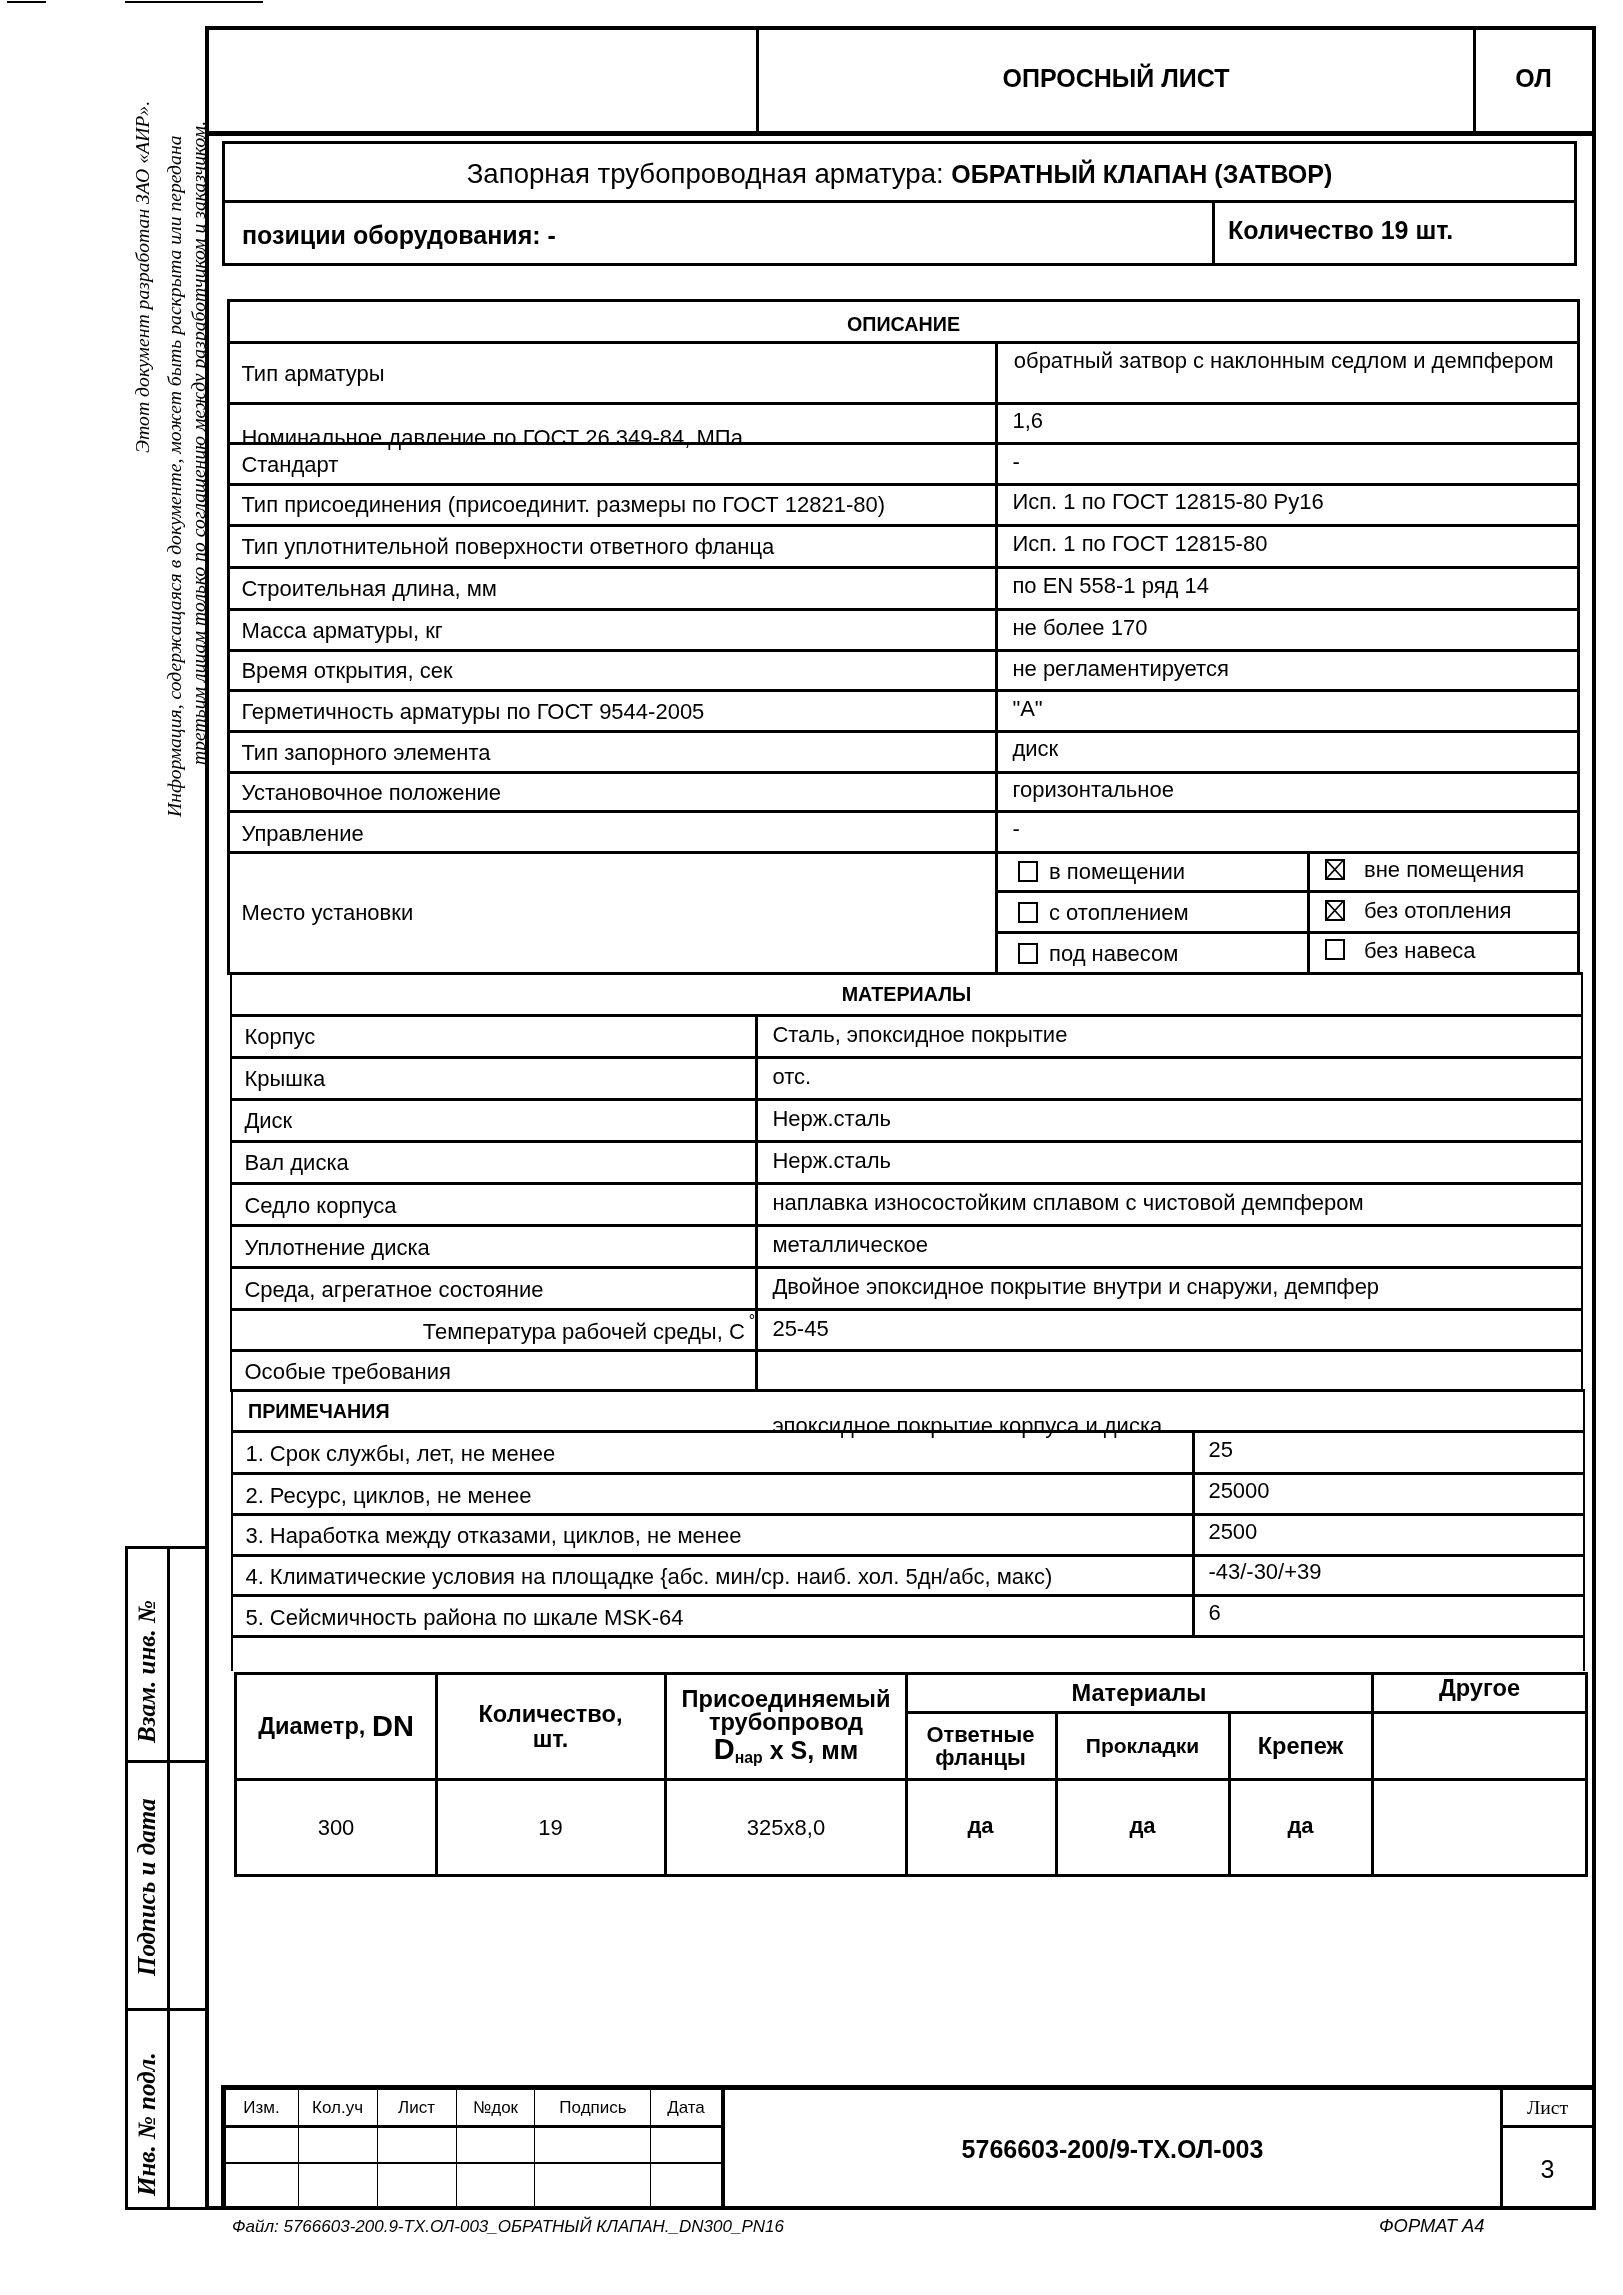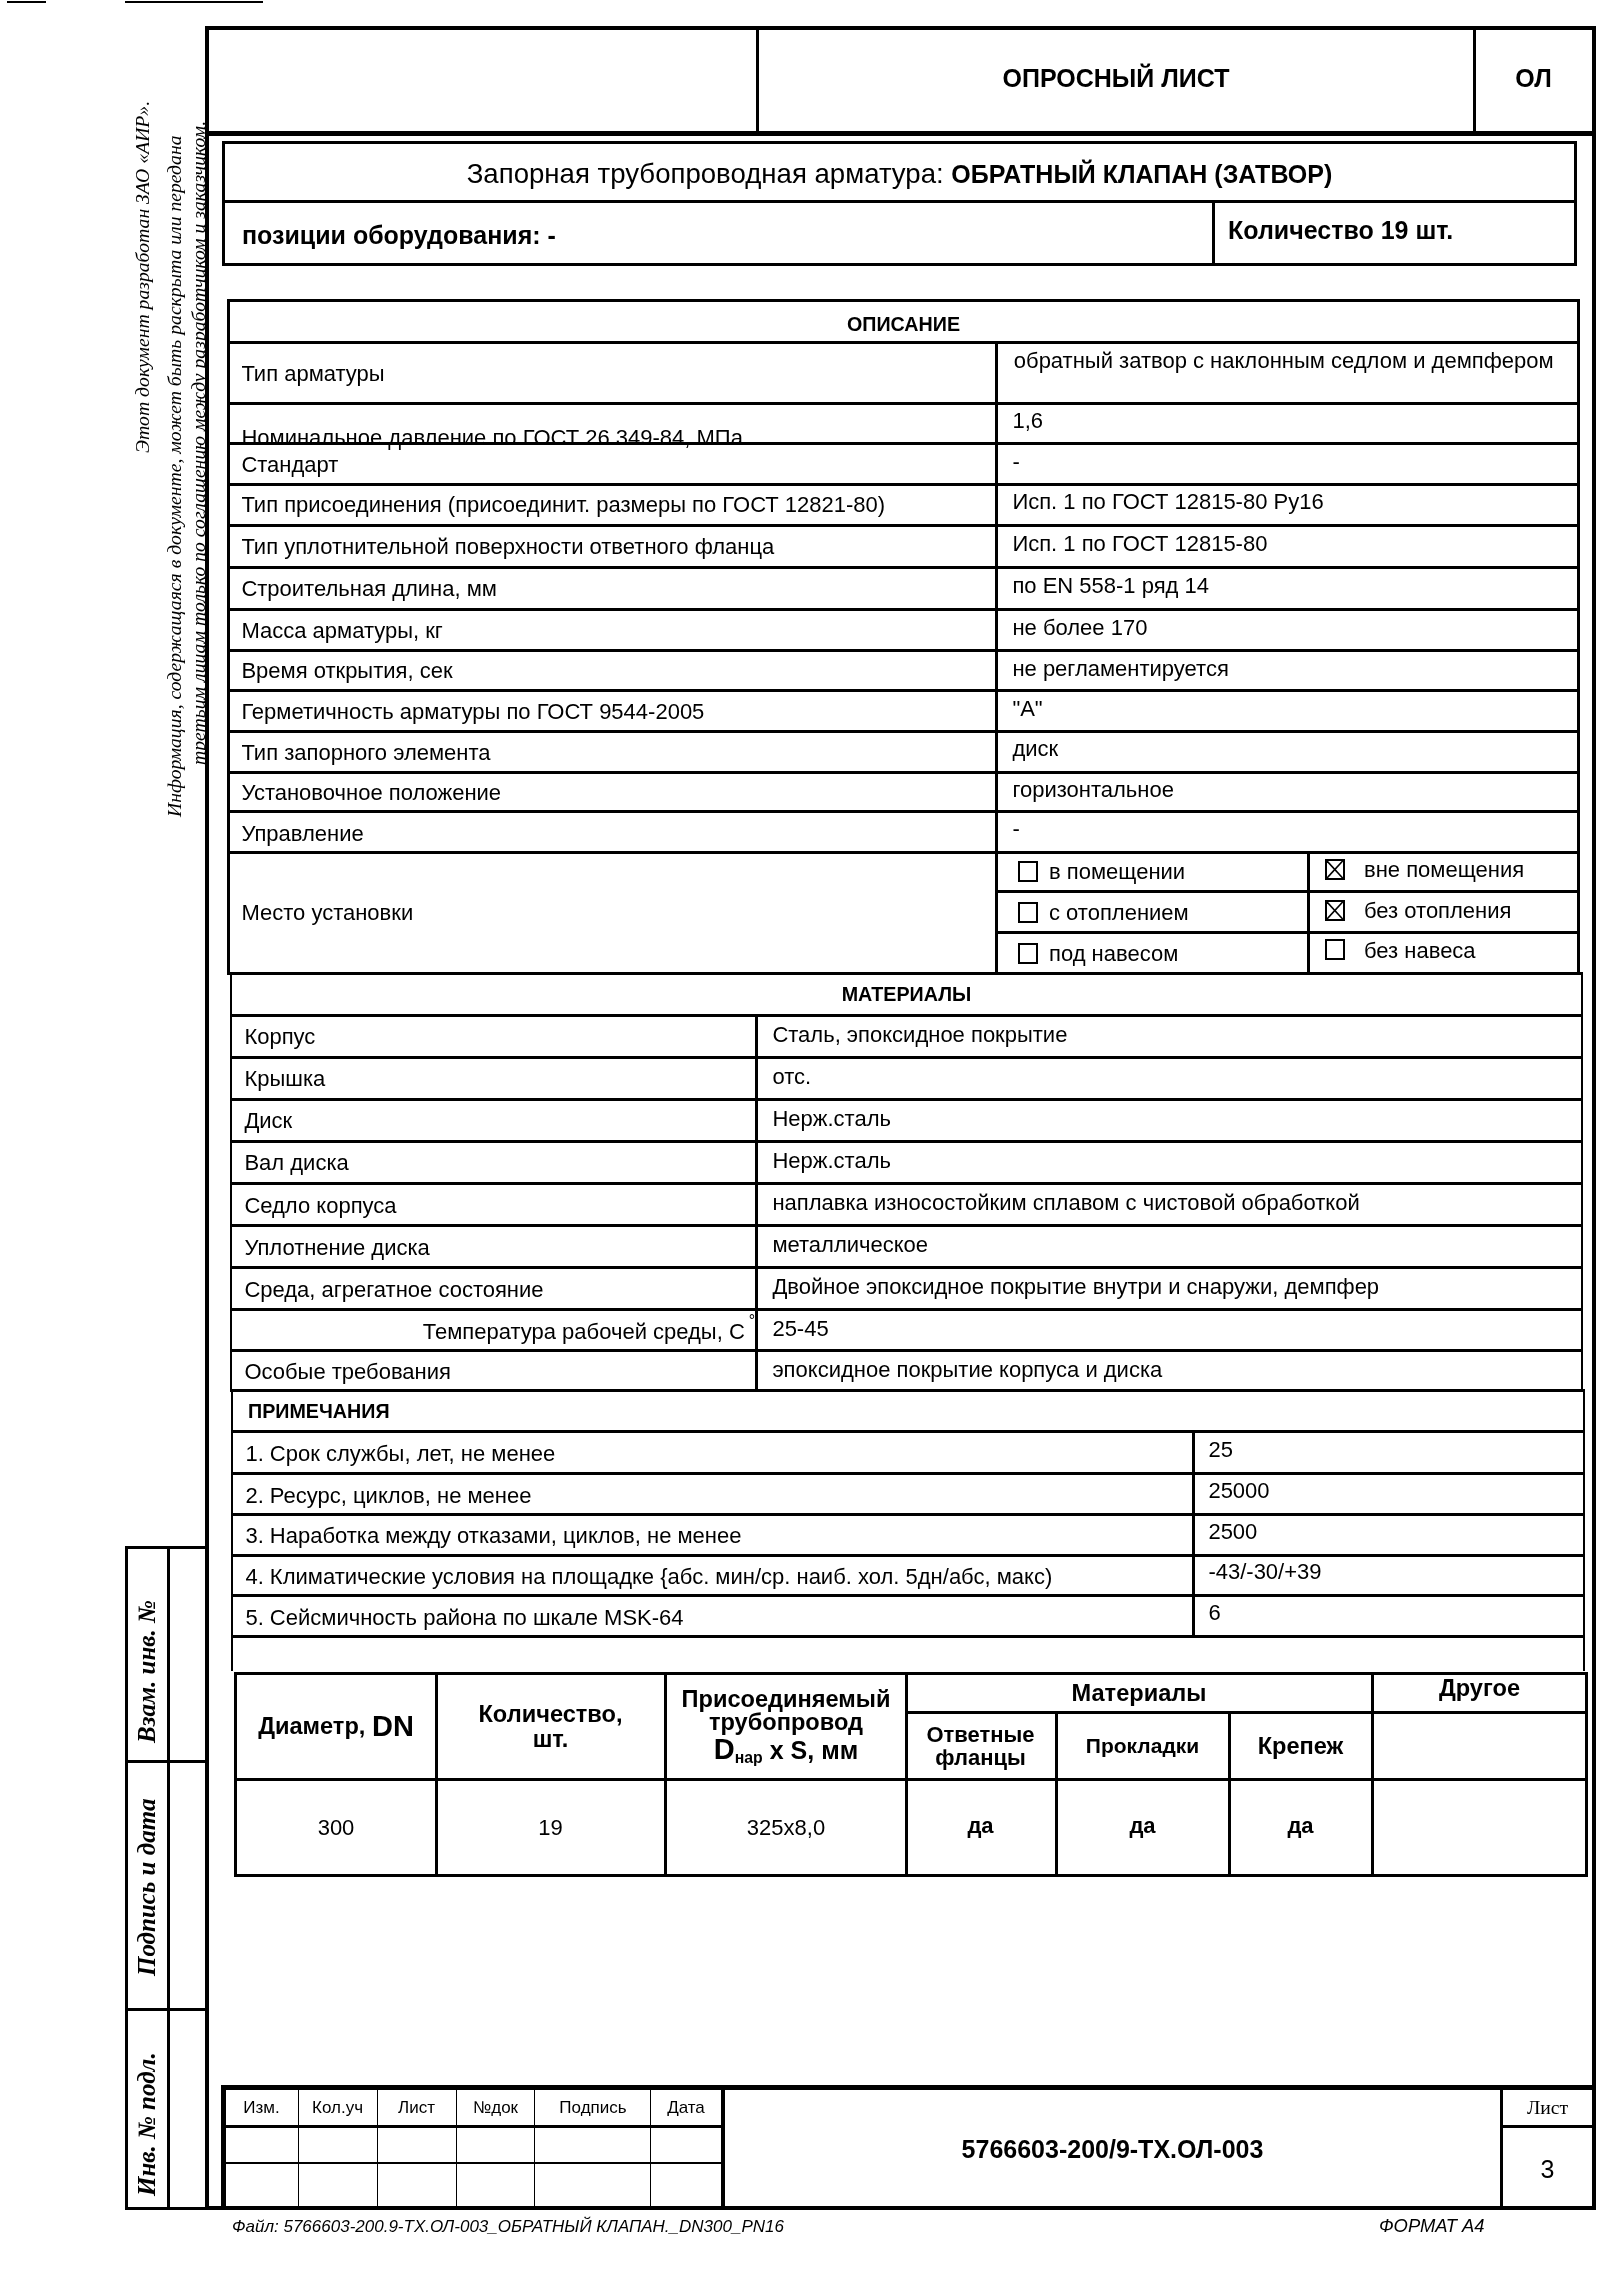--- a/index.html
+++ b/index.html
@@ -163,40 +163,40 @@
 
 <div class="cell" style="left:230px;top:1100px;width:525px;height:41px;">Диск</div>
 <div class="cell" style="left:758px;top:1098px;width:822px;height:41px;">Нерж.сталь</div>
 <div class="hl" style="left:230px;top:1140px;width:1353px;height:2.6px;"></div>
 
 <div class="cell" style="left:230px;top:1142px;width:525px;height:41px;">Вал диска</div>
 <div class="cell" style="left:758px;top:1140px;width:822px;height:41px;">Нерж.сталь</div>
 <div class="hl" style="left:230px;top:1182px;width:1353px;height:2.6px;"></div>
 
 <div class="cell" style="left:230px;top:1185px;width:525px;height:41px;">Седло корпуса</div>
-<div class="cell" style="left:758px;top:1182px;width:822px;height:41px;">наплавка износостойким сплавом с чистовой обработкой</div>
+<div class="cell" style="left:758px;top:1182px;width:822px;height:41px;">наплавка износостойким сплавом с чистовой демпфером</div>
 <div class="hl" style="left:230px;top:1224px;width:1353px;height:2.6px;"></div>
 
 <div class="cell" style="left:230px;top:1227px;width:525px;height:41px;">Уплотнение диска</div>
 <div class="cell" style="left:758px;top:1224px;width:822px;height:41px;">металлическое</div>
 <div class="hl" style="left:230px;top:1266px;width:1353px;height:2.6px;"></div>
 
 <div class="cell" style="left:230px;top:1269px;width:505px;height:41px;">Среда, агрегатное состояние</div>
 <div class="cell" style="left:758px;top:1266px;width:822px;height:41px;">Двойное эпоксидное покрытие внутри и снаружи, демпфер</div>
 <div class="hl" style="left:230px;top:1308px;width:1353px;height:2.6px;"></div>
 
 <div class="cell" style="left:230px;top:1311px;width:525px;height:41px;justify-content:flex-end;">
   <span>Температура рабочей среды, С</span>
     <span style="font-size:15.8px;position:relative;top:-10.5px;margin-left:3.9px;">°</span>
 </div>
 <div class="cell" style="left:758px;top:1308px;width:822px;height:41px;">25-45</div>
 <div class="hl" style="left:230px;top:1349px;width:1353px;height:2.6px;"></div>
 
 <div class="cell" style="left:230px;top:1351px;width:525px;height:41px;">Особые требования</div>
-<div class="cell" style="left:758px;top:1349px;width:822px;height:41px;text-align:right;">эпоксидное покрытие корпуса и диска</div>
+<div class="cell" style="left:758px;top:1405px;width:822px;height:41px;text-align:right;">эпоксидное покрытие корпуса и диска</div>
 <div class="hl" style="left:230px;top:1389px;width:1353px;height:2.6px;"></div>
 
 <div class="abs" style="left:231px;top:1389px;width:1354px;height:282px;border-left:2.6px solid #000;border-right:2.6px solid #000;"></div>
 <div class="t bold" style="left:248px;top:1402px;font-size:19.7px;">ПРИМЕЧАНИЯ</div>
 <div class="hl" style="left:231px;top:1430px;width:1354px;height:2.6px;"></div>
 <div class="vl" style="left:1192px;top:1430px;width:2.6px;height:205px;"></div>
 
 <div class="cell" style="left:231px;top:1433px;width:961px;height:41px;">1. Срок службы, лет, не менее</div>
 <div class="cell" style="left:1194px;top:1430px;width:387px;height:39px;">25</div>
 <div class="hl" style="left:231px;top:1472px;width:1354px;height:2.6px;"></div>

